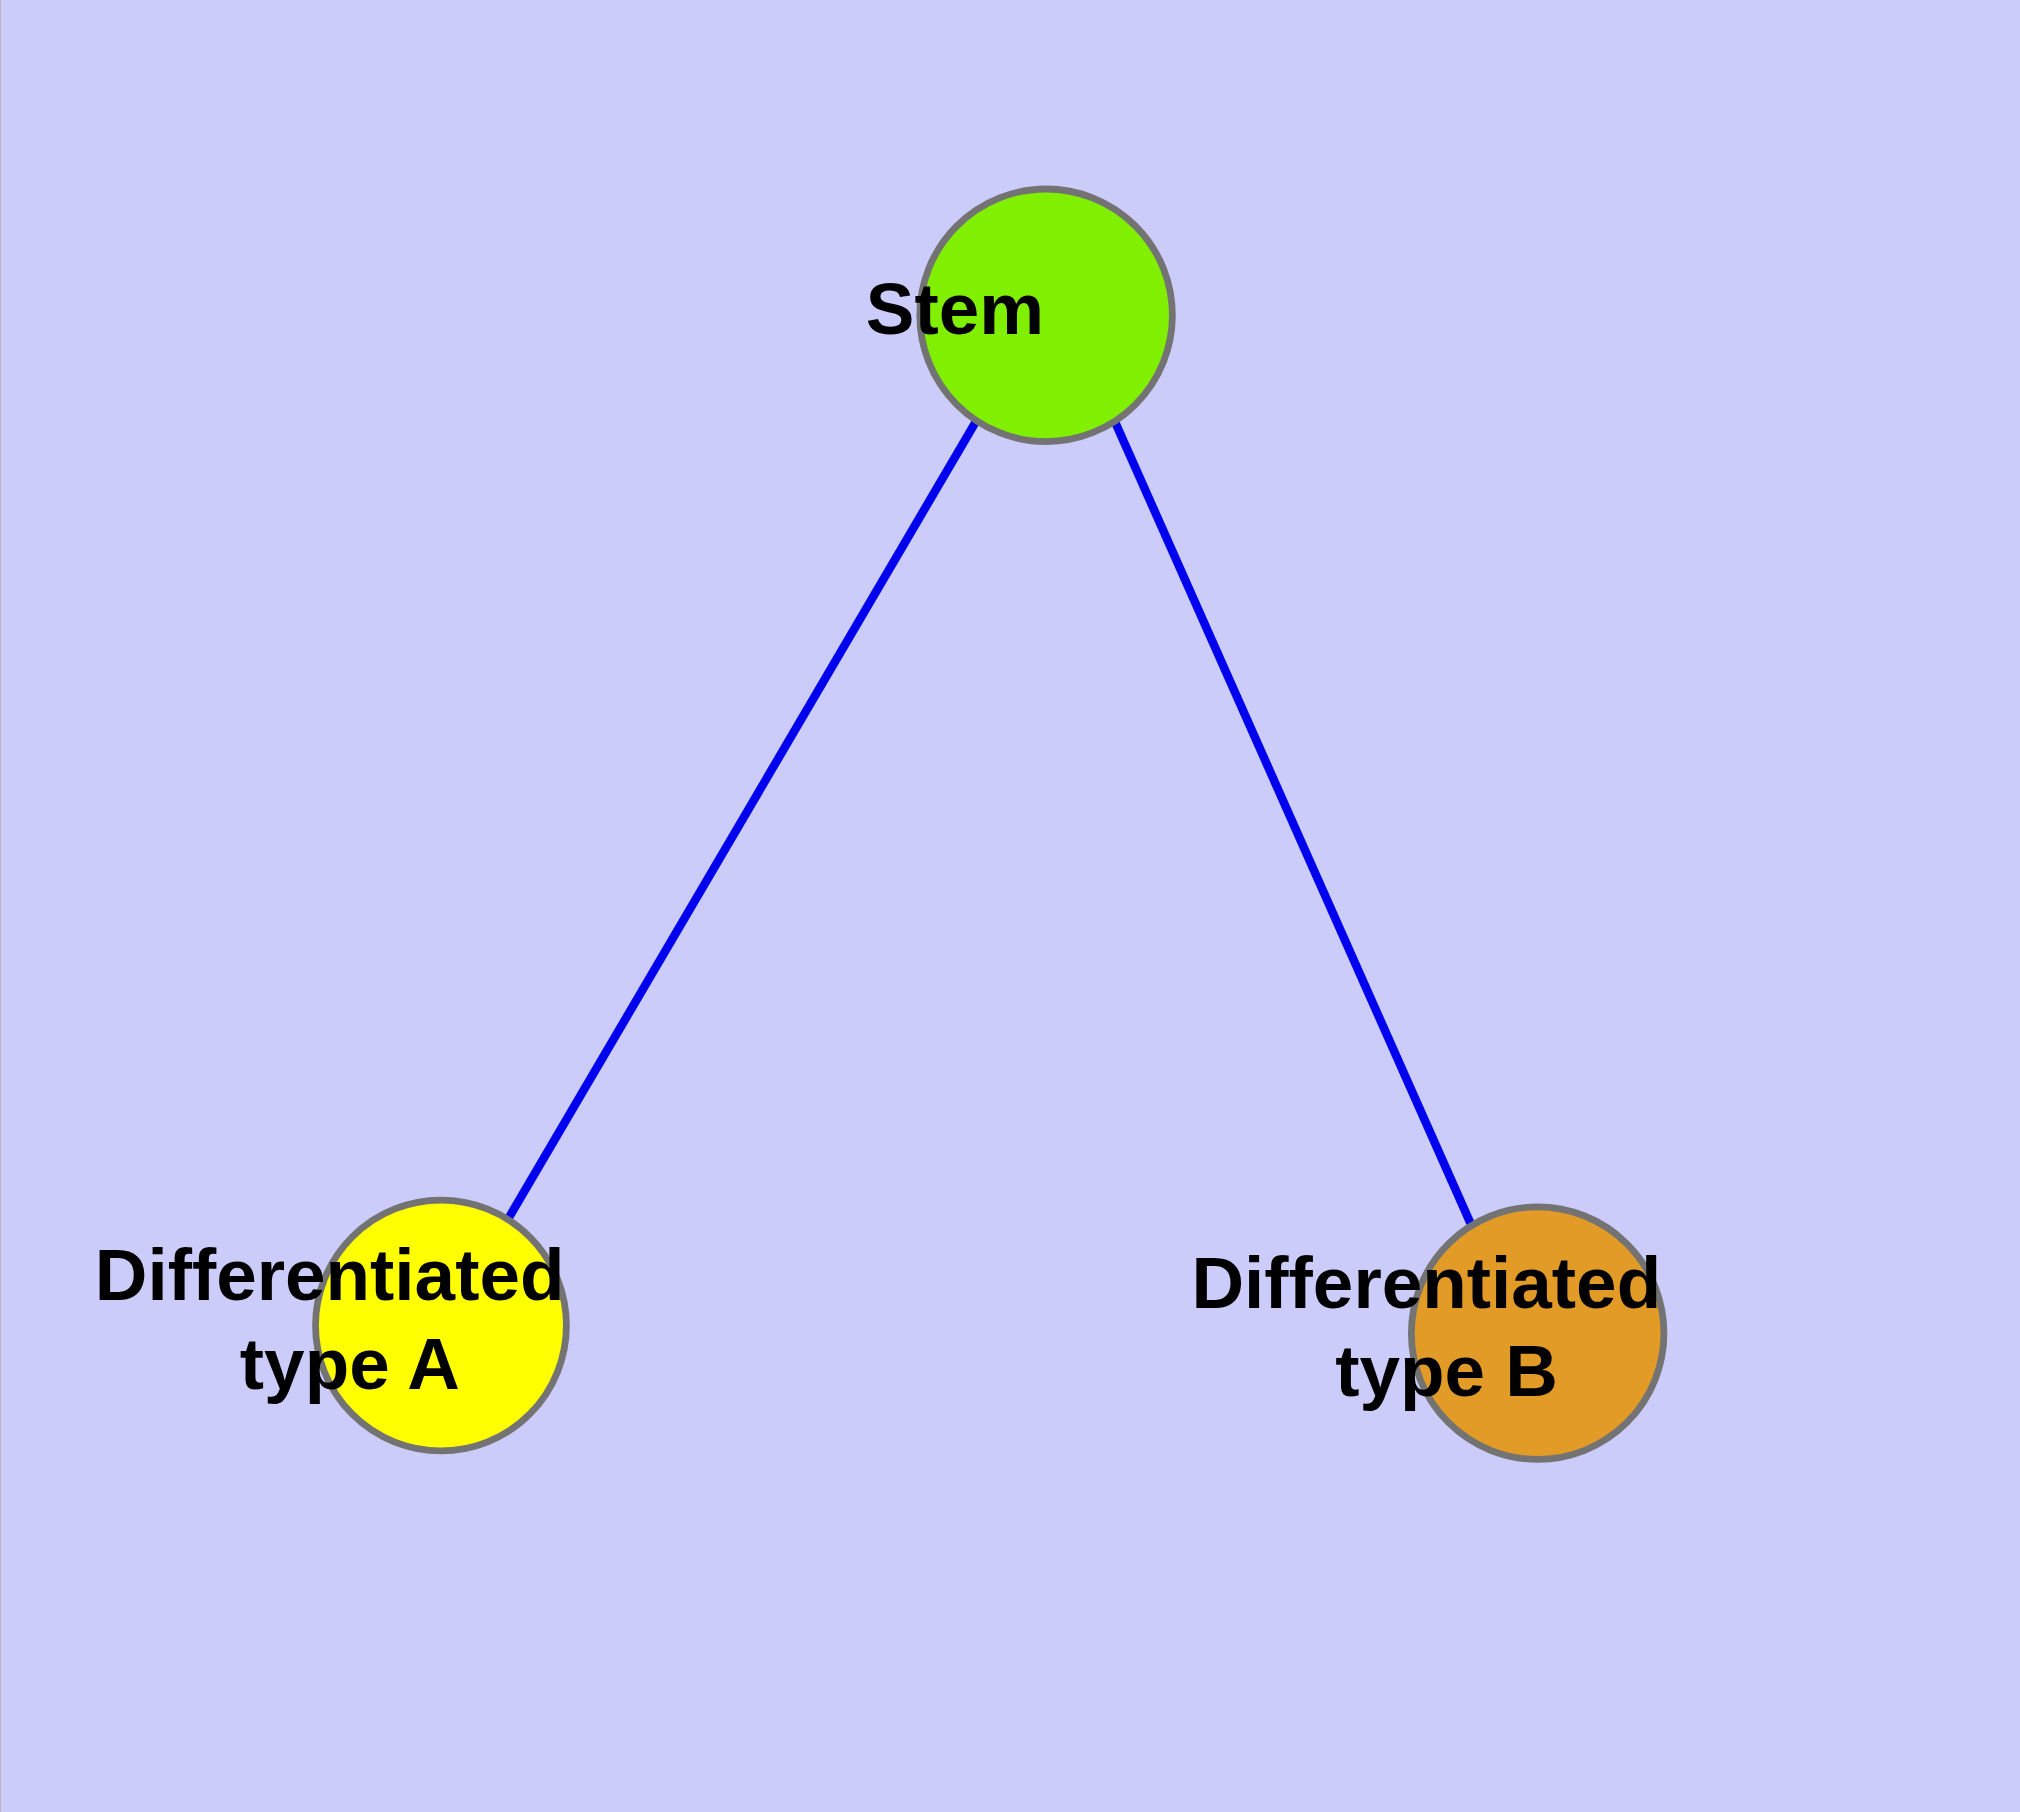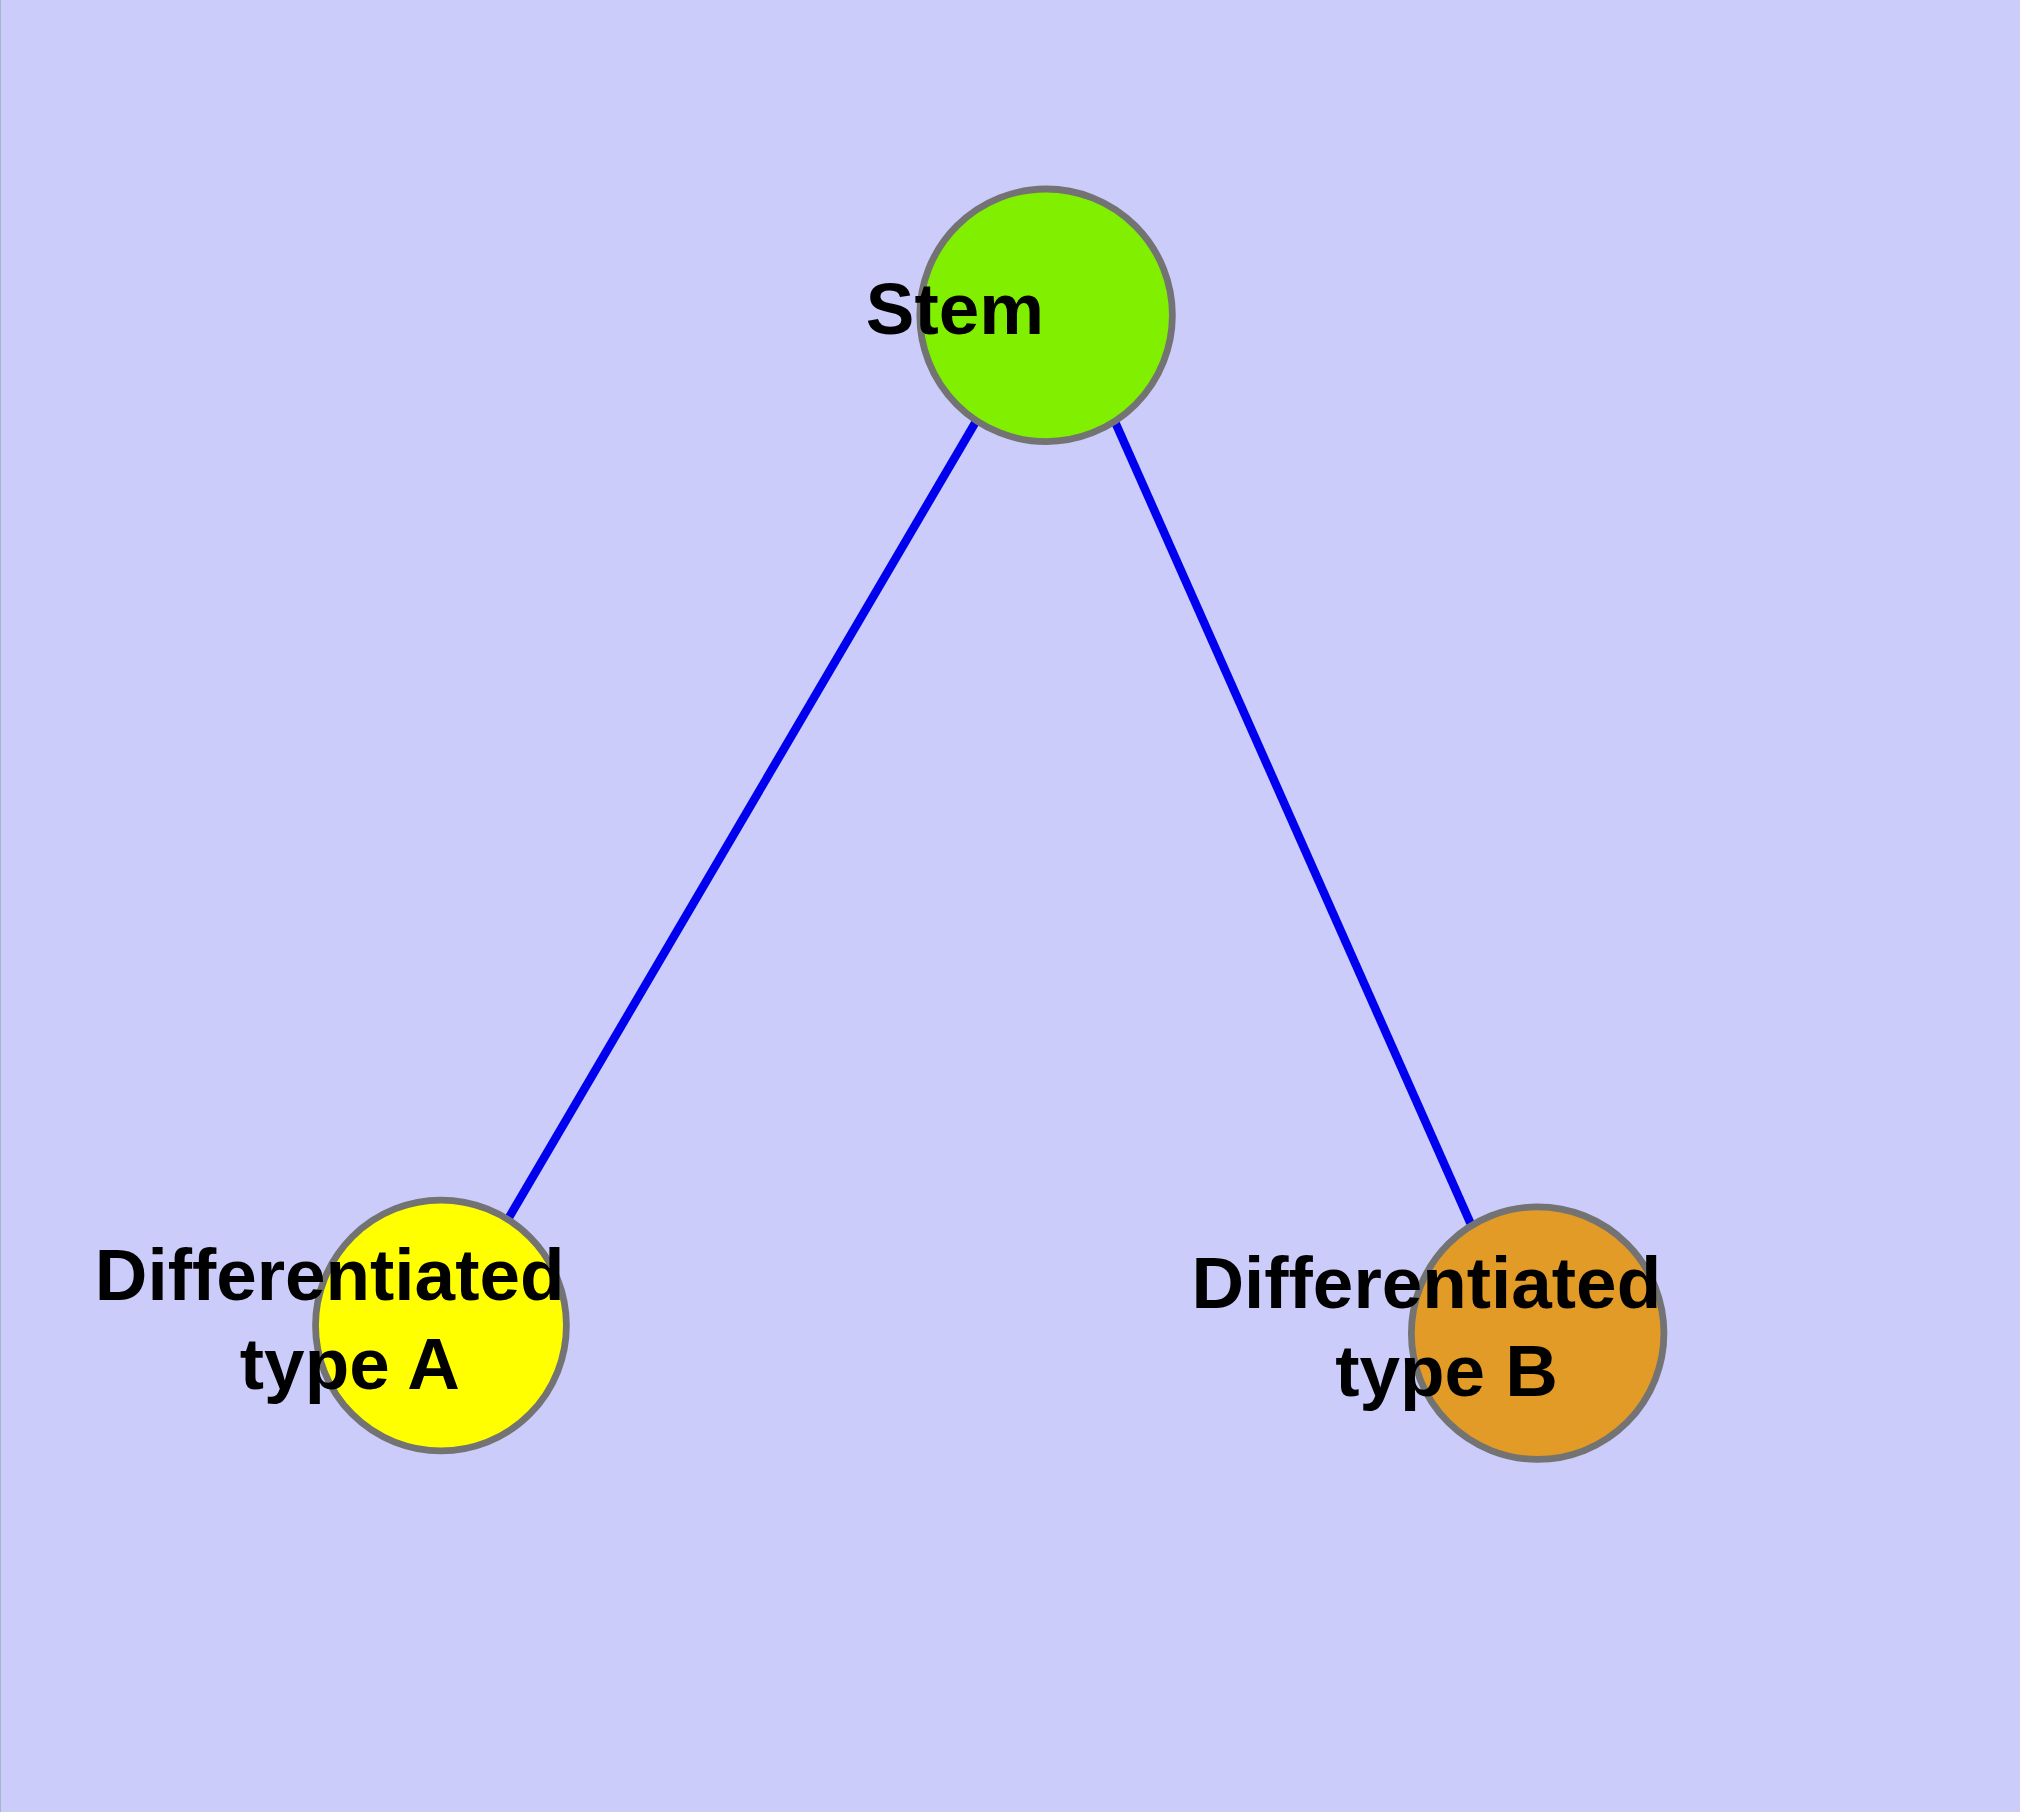--- a/index.html
+++ b/index.html
@@ -5,21 +5,21 @@
 <style>
   html, body {
     margin: 0;
     padding: 0;
     background: #ccccfa;
   }
   #stage {
     position: relative;
     width: 2021px;
     height: 1812px;
-    background: #15803d;
+    background: #a16207;
     overflow: hidden;
     font-family: "Liberation Sans", "DejaVu Sans", sans-serif;
   }
   #graph-svg {
     position: absolute;
     left: 0;
     top: 0;
     width: 2021px;
     height: 1812px;
     display: block;

